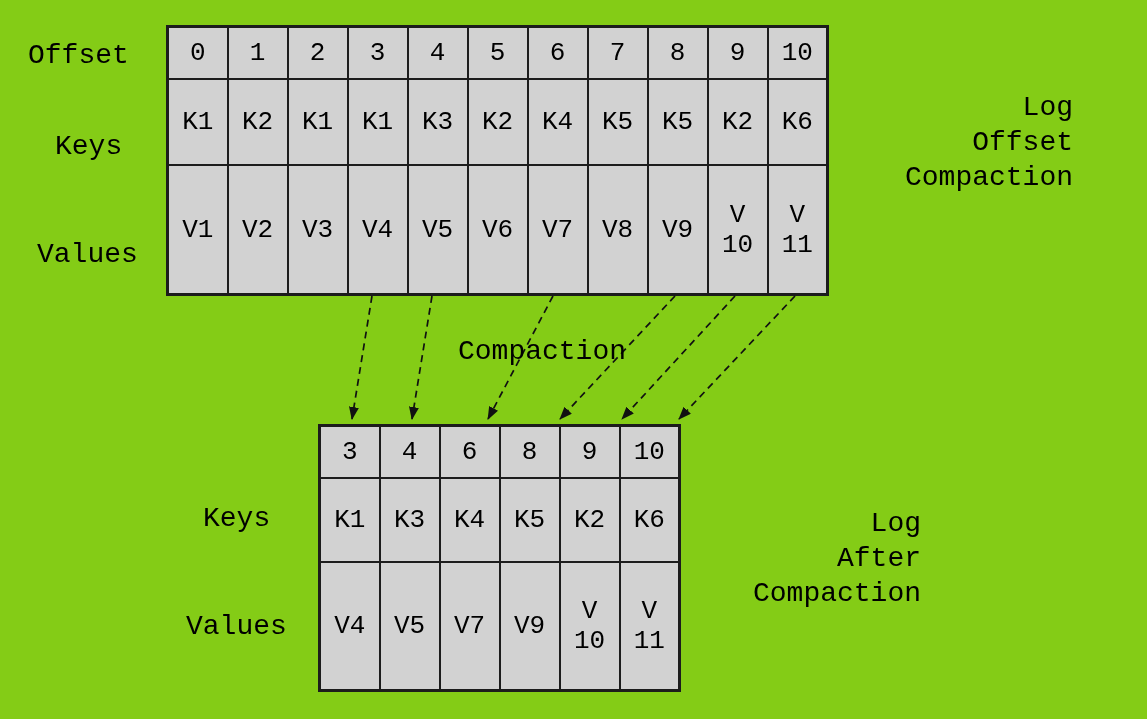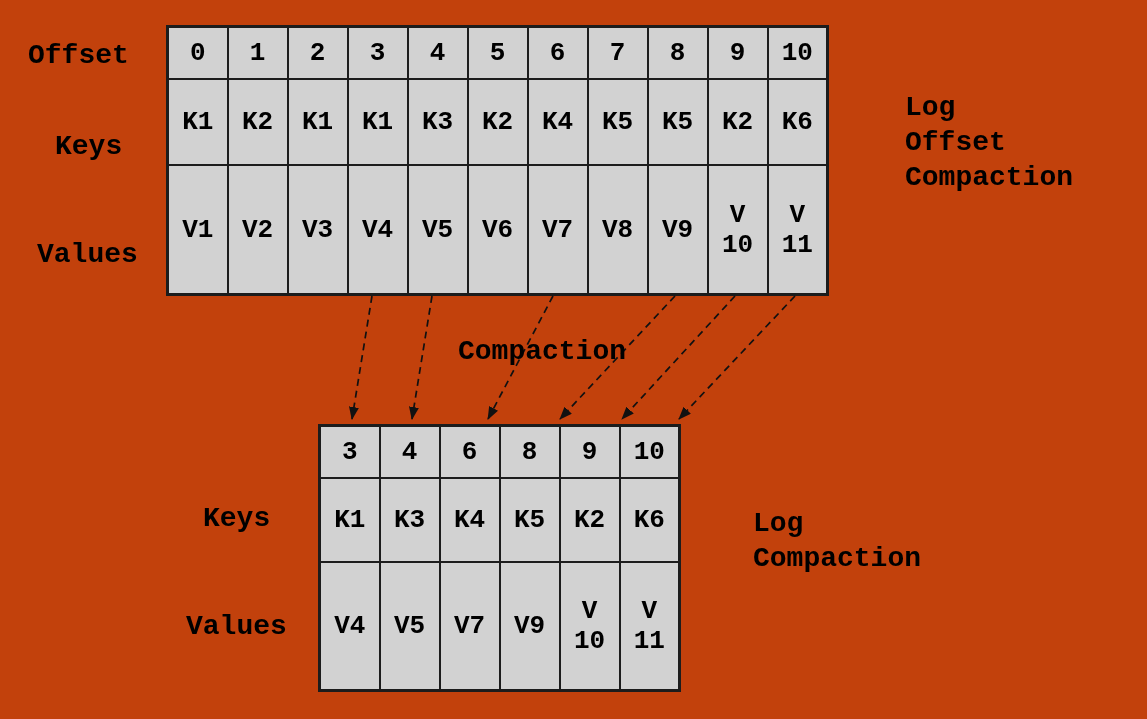--- a/index.html
+++ b/index.html
@@ -1,18 +1,18 @@
 <!DOCTYPE html>
 <html><head>
 <meta charset="utf-8">
 <style>
   html,body{margin:0;padding:0;background:#ffffff;}
   .canvas{
-    position:relative;width:1147px;height:719px;background:#c2410c;overflow:hidden;
-    font-family:"Liberation Mono","DejaVu Sans Mono",monospace;font-weight:bold;color:#000000;
+    position:relative;width:1147px;height:719px;background:#84cc16;overflow:hidden;
+    font-family:"Liberation Mono","DejaVu Sans Mono",monospace;font-weight:normal;color:#000000;
   }
   table.log{
     position:absolute;border-collapse:collapse;table-layout:fixed;
     border:3px solid #1c1c1c;
   }
   table.log td{
     border:2px solid #1c1c1c;background:#d2d2d2;
     text-align:center;vertical-align:middle;
     font-size:26px;line-height:30px;padding:0;
     white-space:pre-line;overflow:hidden;
@@ -21,21 +21,21 @@
   .tbl-before col{width:60px;}
   .tbl-before tr.r-offset td{height:50px;}
   .tbl-before tr.r-keys   td{height:84px;}
   .tbl-before tr.r-values td{height:127px;}
   .tbl-after{left:318px;top:424px;}
   .tbl-after col{width:60px;}
   .tbl-after tr.r-offset td{height:50px;}
   .tbl-after tr.r-keys   td{height:82px;}
   .tbl-after tr.r-values td{height:126px;}
   .lbl{position:absolute;font-size:28px;line-height:32px;white-space:nowrap;}
-  .side-lbl{position:absolute;font-size:28px;line-height:35px;white-space:nowrap;}
+  .side-lbl{position:absolute;font-size:28px;line-height:35px;white-space:nowrap;text-align:right;}
   #lbl-offset-before{left:28px;top:40px;}
   #lbl-keys-before{left:55px;top:131px;}
   #lbl-values-before{left:37px;top:239px;}
   #lbl-keys-after{left:203px;top:503px;}
   #lbl-values-after{left:186px;top:611px;}
   #lbl-compaction{left:458px;top:336px;}
   #lbl-log-before{left:905px;top:90px;}
   #lbl-log-after{left:753px;top:506px;}
   svg.arrows{position:absolute;left:0;top:0;pointer-events:none;}
 </style>
@@ -168,16 +168,17 @@
       <td>V
 10</td>
       <td>V
 11</td>
     </tr>
   </tbody>
     </table>
 
   <div class="side-lbl" id="lbl-log-after">
     <div>Log</div>
+    <div>After</div>
     <div>Compaction</div>
   </div>
 
 </div>
 
 </body></html>

